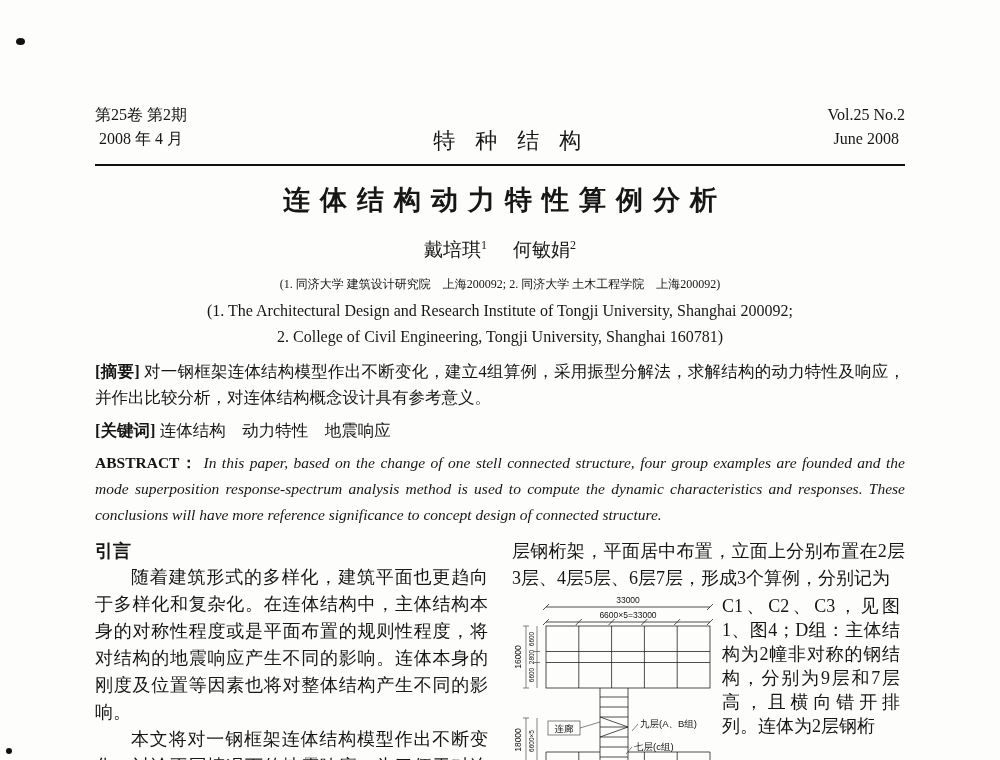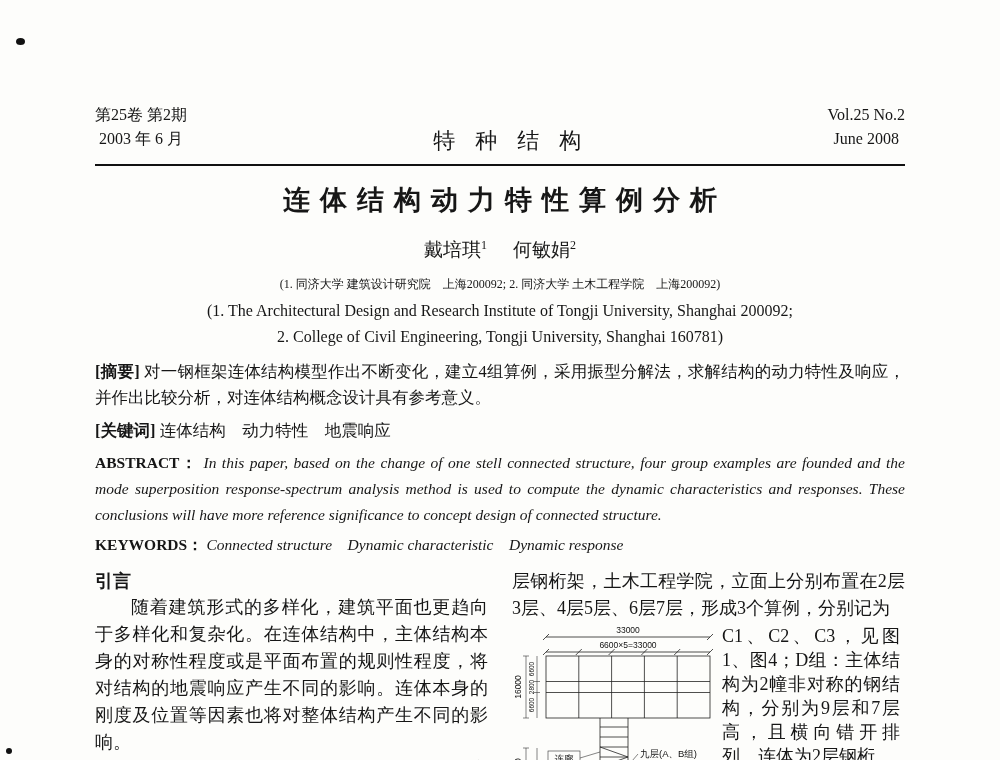--- a/index.html
+++ b/index.html
@@ -60,21 +60,21 @@
 
 <div class="page">
   <div class="speck s1"></div>
   <div class="speck s2"></div>
 
   <div class="content">
 
     <header class="journal-header">
       <div class="h-left">
         <div>第25卷 第2期</div>
-        <div>2003 年 6 月</div>
+        <div>2008 年 4 月</div>
       </div>
       <div class="h-center">特种结构</div>
       <div class="h-right">
         <div>Vol.25  No.2</div>
         <div>June 2008</div>
       </div>
     </header>
 
     <hr class="rule">
 
@@ -96,35 +96,31 @@
     <p class="kw-cn">
       <span class="lbl">[关键词]</span>
       <span>连体结构　动力特性　地震响应</span>
     </p>
 
     <p class="abs-en">
       <span class="lbl">ABSTRACT：</span>
       <span class="body">In this paper, based on the change of one stell connected structure, four group examples are founded and the mode superposition response-spectrum analysis method is used to compute the dynamic characteristics and responses. These conclusions will have more reference significance to concept design of connected structure.</span>
     </p>
 
-    <p class="kw-en">
-      <span class="lbl">KEYWORDS：</span>
-      <span class="body">Connected structure Dynamic characteristic Dynamic response</span>
-    </p>
 
     <div class="columns">
 
       <div class="col col-left">
         <h3>引言</h3>
         <p class="indent">随着建筑形式的多样化，建筑平面也更趋向于多样化和复杂化。在连体结构中，主体结构本身的对称性程度或是平面布置的规则性程度，将对结构的地震响应产生不同的影响。连体本身的刚度及位置等因素也将对整体结构产生不同的影响。</p>
         <p class="indent">本文将对一钢框架连体结构模型作出不断变化，讨论不同情况下的地震响应。为了便于对连体结构进行比较，仅讨论连体跨度与主体结构刚</p>
       </div>
 
       <div class="col col-right">
-        <p>层钢桁架，土木工程学院，立面上分别布置在2层3层、4层5层、6层7层，形成3个算例，分别记为</p>
+        <p>层钢桁架，平面居中布置，立面上分别布置在2层3层、4层5层、6层7层，形成3个算例，分别记为</p>
 
         <div class="fig-row">
           <svg class="fig" viewBox="0 0 202 172" aria-hidden="true">
 
             <text class="dim mid" x="116" y="9">33000</text>
             <g class="ln">
               <line x1="34" y1="13" x2="198" y2="13"></line>
               <line x1="31" y1="16" x2="37" y2="10"></line>
               <line x1="195" y1="16" x2="201" y2="10"></line>
             </g>

